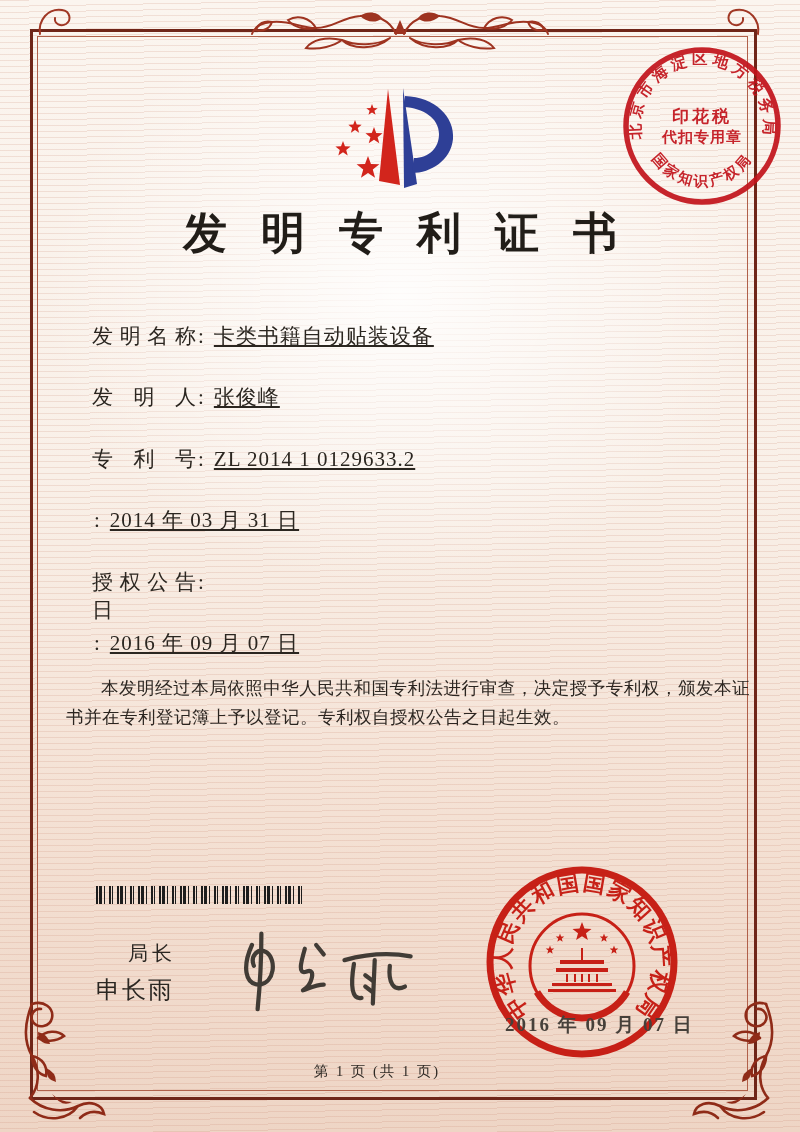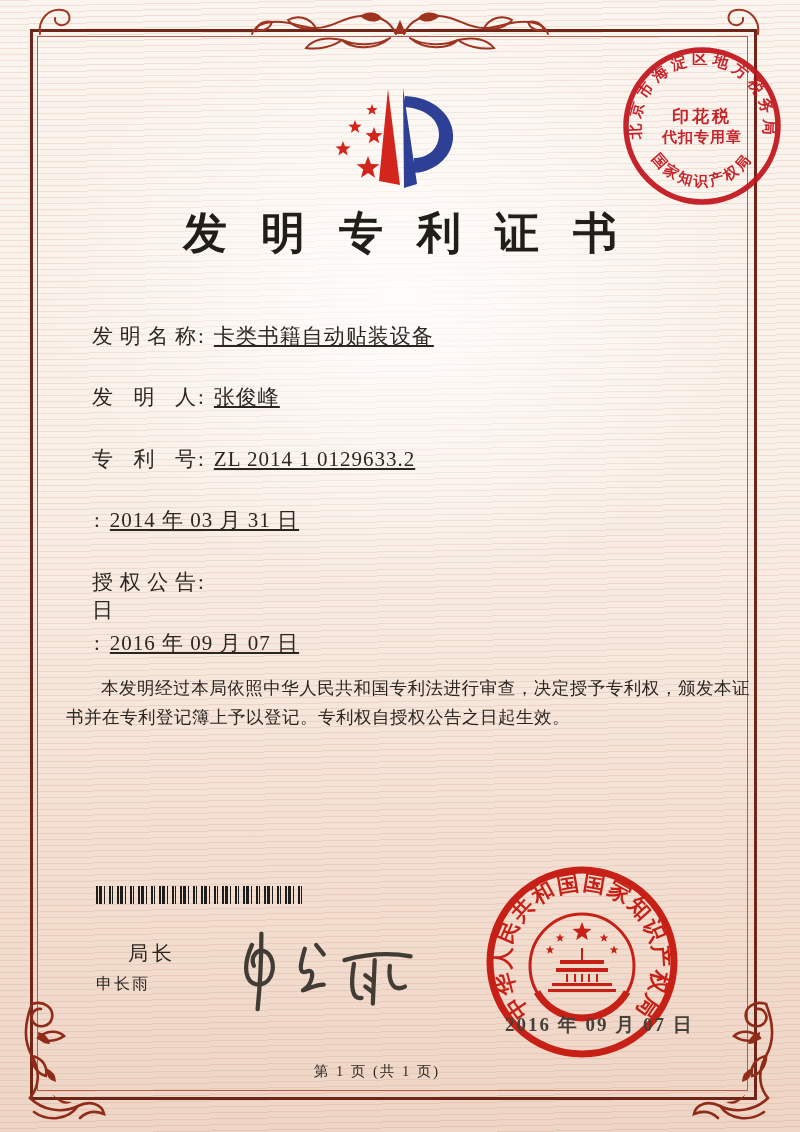--- a/index.html
+++ b/index.html
@@ -22,21 +22,21 @@
   .fcolon{margin-left:2px;}
   .fvalue{margin-left:10px;letter-spacing:1px;white-space:nowrap;text-decoration:underline;}
   .body-text{position:absolute;left:66px;top:674px;width:684px;font-size:17.5px;line-height:29px;
              text-align:justify;color:#2b2520;}
   .body-text p{margin:0;text-indent:2em;letter-spacing:0.5px;}
   .barcode{position:absolute;left:96px;top:886px;width:210px;height:18px;
     background:repeating-linear-gradient(90deg,#1d1d1d 0 2px,transparent 2px 3px,#1d1d1d 3px 6px,
       transparent 6px 8px,#1d1d1d 8px 9px,transparent 9px 13px,#1d1d1d 13px 15px,transparent 15px 16px,
       #1d1d1d 16px 17px,transparent 17px 21px);}
   .signer-title{position:absolute;left:96px;top:940px;font-size:20px;letter-spacing:4px;color:#2b2722;margin-left:32px;}
-  .signer-name{position:absolute;left:96px;top:974px;font-size:16px;letter-spacing:2px;color:#2b2722;}
+  .signer-name{position:absolute;left:96px;top:974px;font-size:24px;letter-spacing:2px;color:#2b2722;}
   .signature{position:absolute;left:220px;top:928px;z-index:3;}
   .seal{position:absolute;left:482px;top:862px;z-index:2;opacity:.95;}
   .seal-date{position:absolute;left:505px;top:1012px;z-index:4;font-size:19px;font-weight:700;
              letter-spacing:2px;color:#46403a;}
   .stamp{position:absolute;left:612px;top:36px;z-index:5;opacity:.92;}
   .logo{position:absolute;left:322px;top:84px;}
   .footer{position:absolute;left:0;top:1062px;width:754px;text-align:center;font-size:14.5px;
           letter-spacing:2px;color:#2f2a25;}
   .orn-top{position:absolute;left:250px;top:8px;z-index:2;}
   .curl-tl{position:absolute;left:36px;top:4px;}

